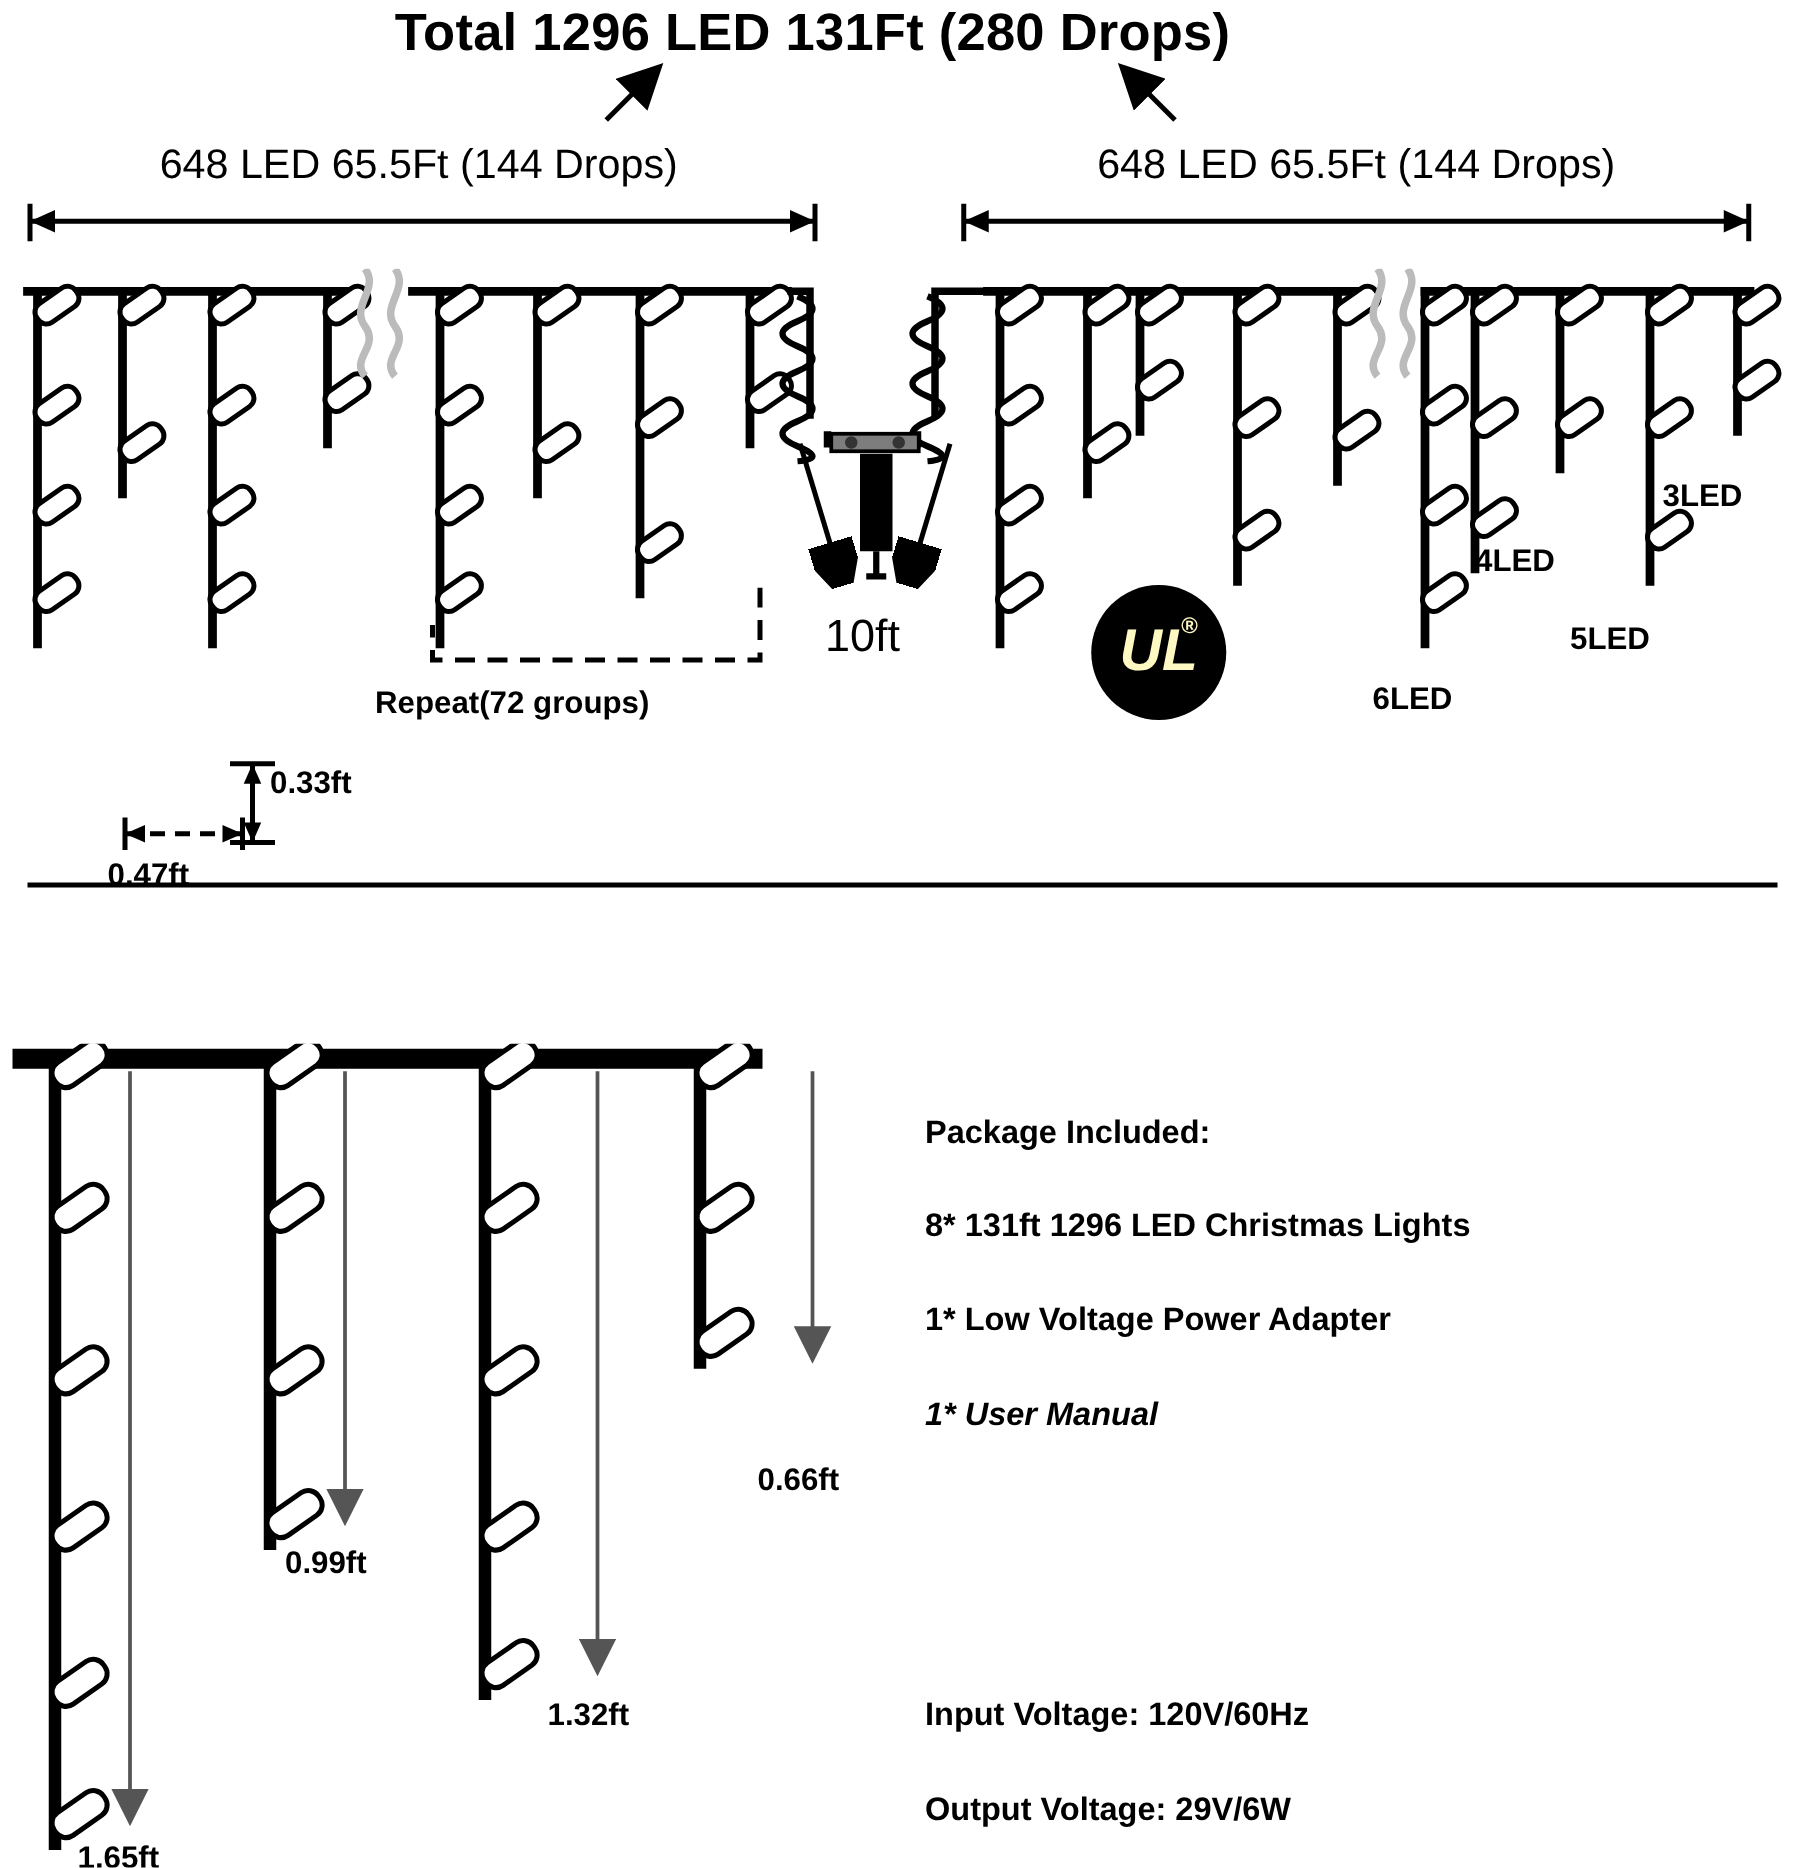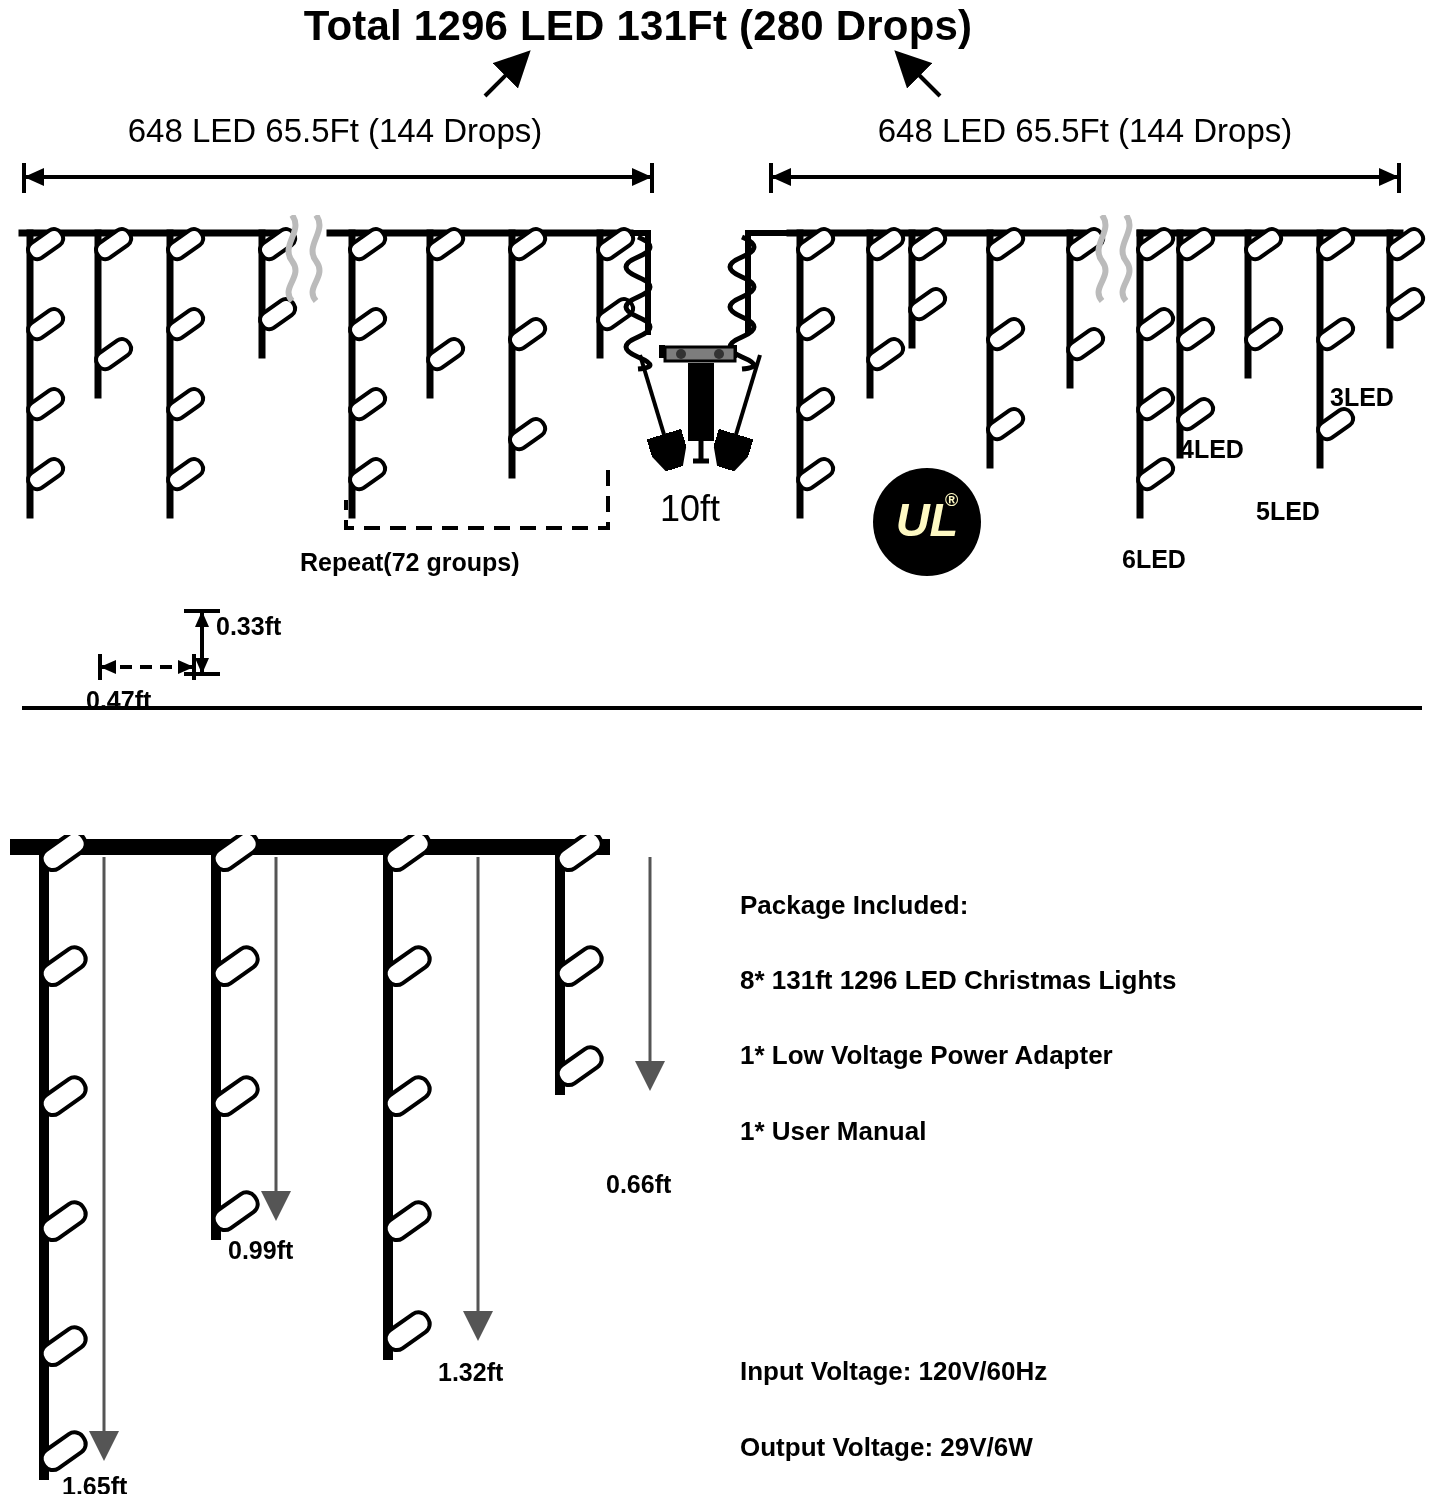--- a/index.html
+++ b/index.html
@@ -9,21 +9,21 @@
   .seg{font-size:33px;}
   .lbl{font-size:25px;font-weight:bold;}
   .lblbig{font-size:36px;font-weight:normal;}
   .pkg{font-size:26px;font-weight:bold;}
   svg{display:block;}
   .divider{position:absolute;left:22px;top:706px;width:1400px;height:4px;background:#000;}
 </style>
 </head>
 <body>
 
-<div class="abs ttl" style="left:0;top:2px;width:1276px;text-align:center;">Total 1296 LED 131Ft (280 Drops)</div>
+<div class="abs ttl" style="left:12px;top:2px;width:1276px;text-align:center;">Total 1296 LED 131Ft (280 Drops)</div>
 
 <svg class="abs" style="left:460px;top:48px;" width="500" height="52" viewBox="0 0 500 52">
   <defs>
     <marker id="ar" markerWidth="9" markerHeight="9" refX="7" refY="4.5" orient="auto">
       <path d="M0,0 L9,4.5 L0,9 z" fill="#000"></path>
     </marker>
   </defs>
   <line x1="25" y1="48" x2="65" y2="8" stroke="#000" stroke-width="4" marker-end="url(#ar)"></line>
   <line x1="480" y1="48" x2="440" y2="8" stroke="#000" stroke-width="4" marker-end="url(#ar)"></line>
 </svg>
@@ -310,21 +310,21 @@
 <div class="abs lblbig" style="left:660px;top:488px;">10ft</div>
 
 <div class="abs" style="left:873px;top:468px;width:108px;height:108px;border-radius:54px;background:#000;color:#fef9c3;">
   <div class="abs" style="left:0;top:24px;width:108px;text-align:center;font-size:47px;font-weight:bold;font-style:italic;">UL</div>
   <div class="abs" style="left:72px;top:22px;font-size:18px;font-weight:bold;">®</div>
 </div>
 
 <div class="abs lbl" style="left:1330px;top:383px;">3LED</div>
 <div class="abs lbl" style="left:1180px;top:435px;">4LED</div>
 <div class="abs lbl" style="left:1256px;top:497px;">5LED</div>
-<div class="abs lbl" style="left:1098px;top:545px;margin-left:24px;">6LED</div>
+<div class="abs lbl" style="left:1098px;top:545px;">6LED</div>
 
 <div class="divider"></div>
 
 <svg class="abs" style="left:0;top:835px;" width="720" height="660" viewBox="0 0 720 660">
 
   <rect x="10" y="4" width="600" height="16" fill="#000"></rect>
 
   <g stroke="#000" stroke-width="10" fill="none" stroke-linecap="square">
     <path d="M44,20 L44,640"></path>
     <path d="M216,20 L216,400"></path>
@@ -406,16 +406,16 @@
 </svg>
 
 <div class="abs lbl" style="left:606px;top:1170px;">0.66ft</div>
 <div class="abs lbl" style="left:228px;top:1236px;">0.99ft</div>
 <div class="abs lbl" style="left:438px;top:1358px;">1.32ft</div>
 <div class="abs lbl" style="left:62px;top:1472px;">1.65ft</div>
 
 <div class="abs pkg" style="left:740px;top:890px;">Package Included:</div>
 <div class="abs pkg" style="left:740px;top:965px;">8* 131ft 1296 LED Christmas Lights</div>
 <div class="abs pkg" style="left:740px;top:1040px;text-align:right;">1* Low Voltage Power Adapter</div>
-<div class="abs pkg" style="left:740px;top:1116px;">1* User Manual</div>
+<div class="abs pkg" style="left:740px;top:1116px;font-style:italic;">1* User Manual</div>
 
 <div class="abs pkg" style="left:740px;top:1356px;">Input Voltage: 120V/60Hz</div>
 <div class="abs pkg" style="left:740px;top:1432px;">Output Voltage: 29V/6W</div>
 
 </body></html>

